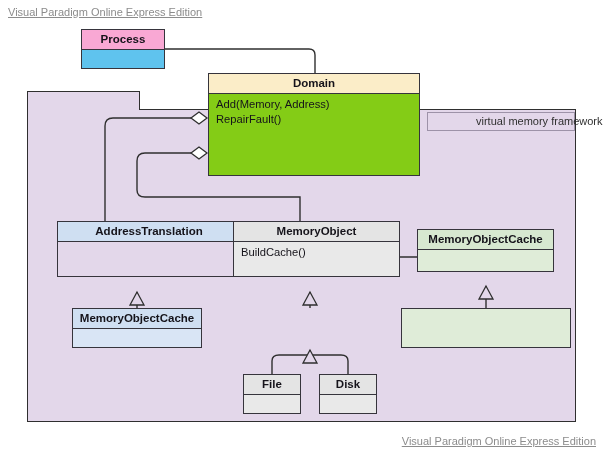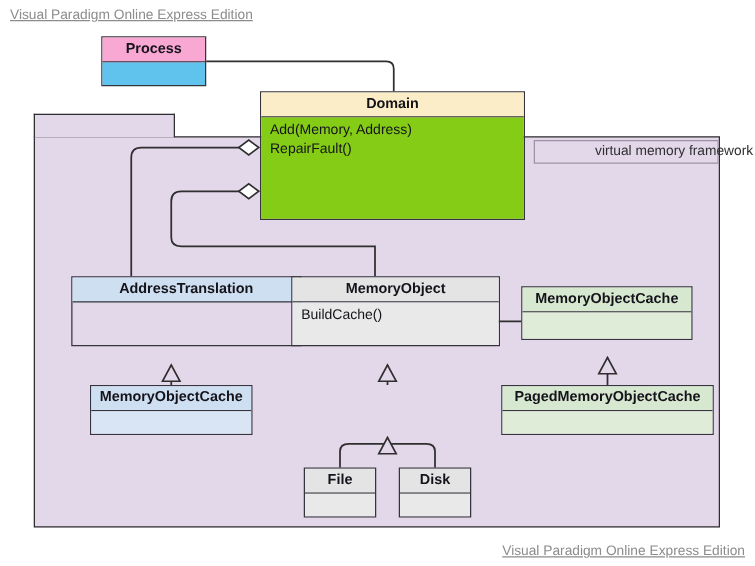--- a/index.html
+++ b/index.html
@@ -179,21 +179,20 @@
     <div class="body"></div>
   </div>
 
   <div class="cls c-lblue" style="left:72px; top:308px; width:130px; height:40px;">
     <div class="hdr">MemoryObjectCache</div>
     <div class="body"></div>
   </div>
 
 
   <div class="cls c-green" style="left:401px; top:308px; width:170px; height:40px;">
-    <div class="hdr">PagedMemoryObjectCache</div>
     <div class="body"></div>
   </div>
 
   <div class="cls c-gray" style="left:319px; top:374px; width:58px; height:40px;">
     <div class="hdr">Disk</div>
     <div class="body"></div>
   </div>
 
   <div class="cls c-gray" style="left:243px; top:374px; width:58px; height:40px;">
     <div class="hdr">File</div>

